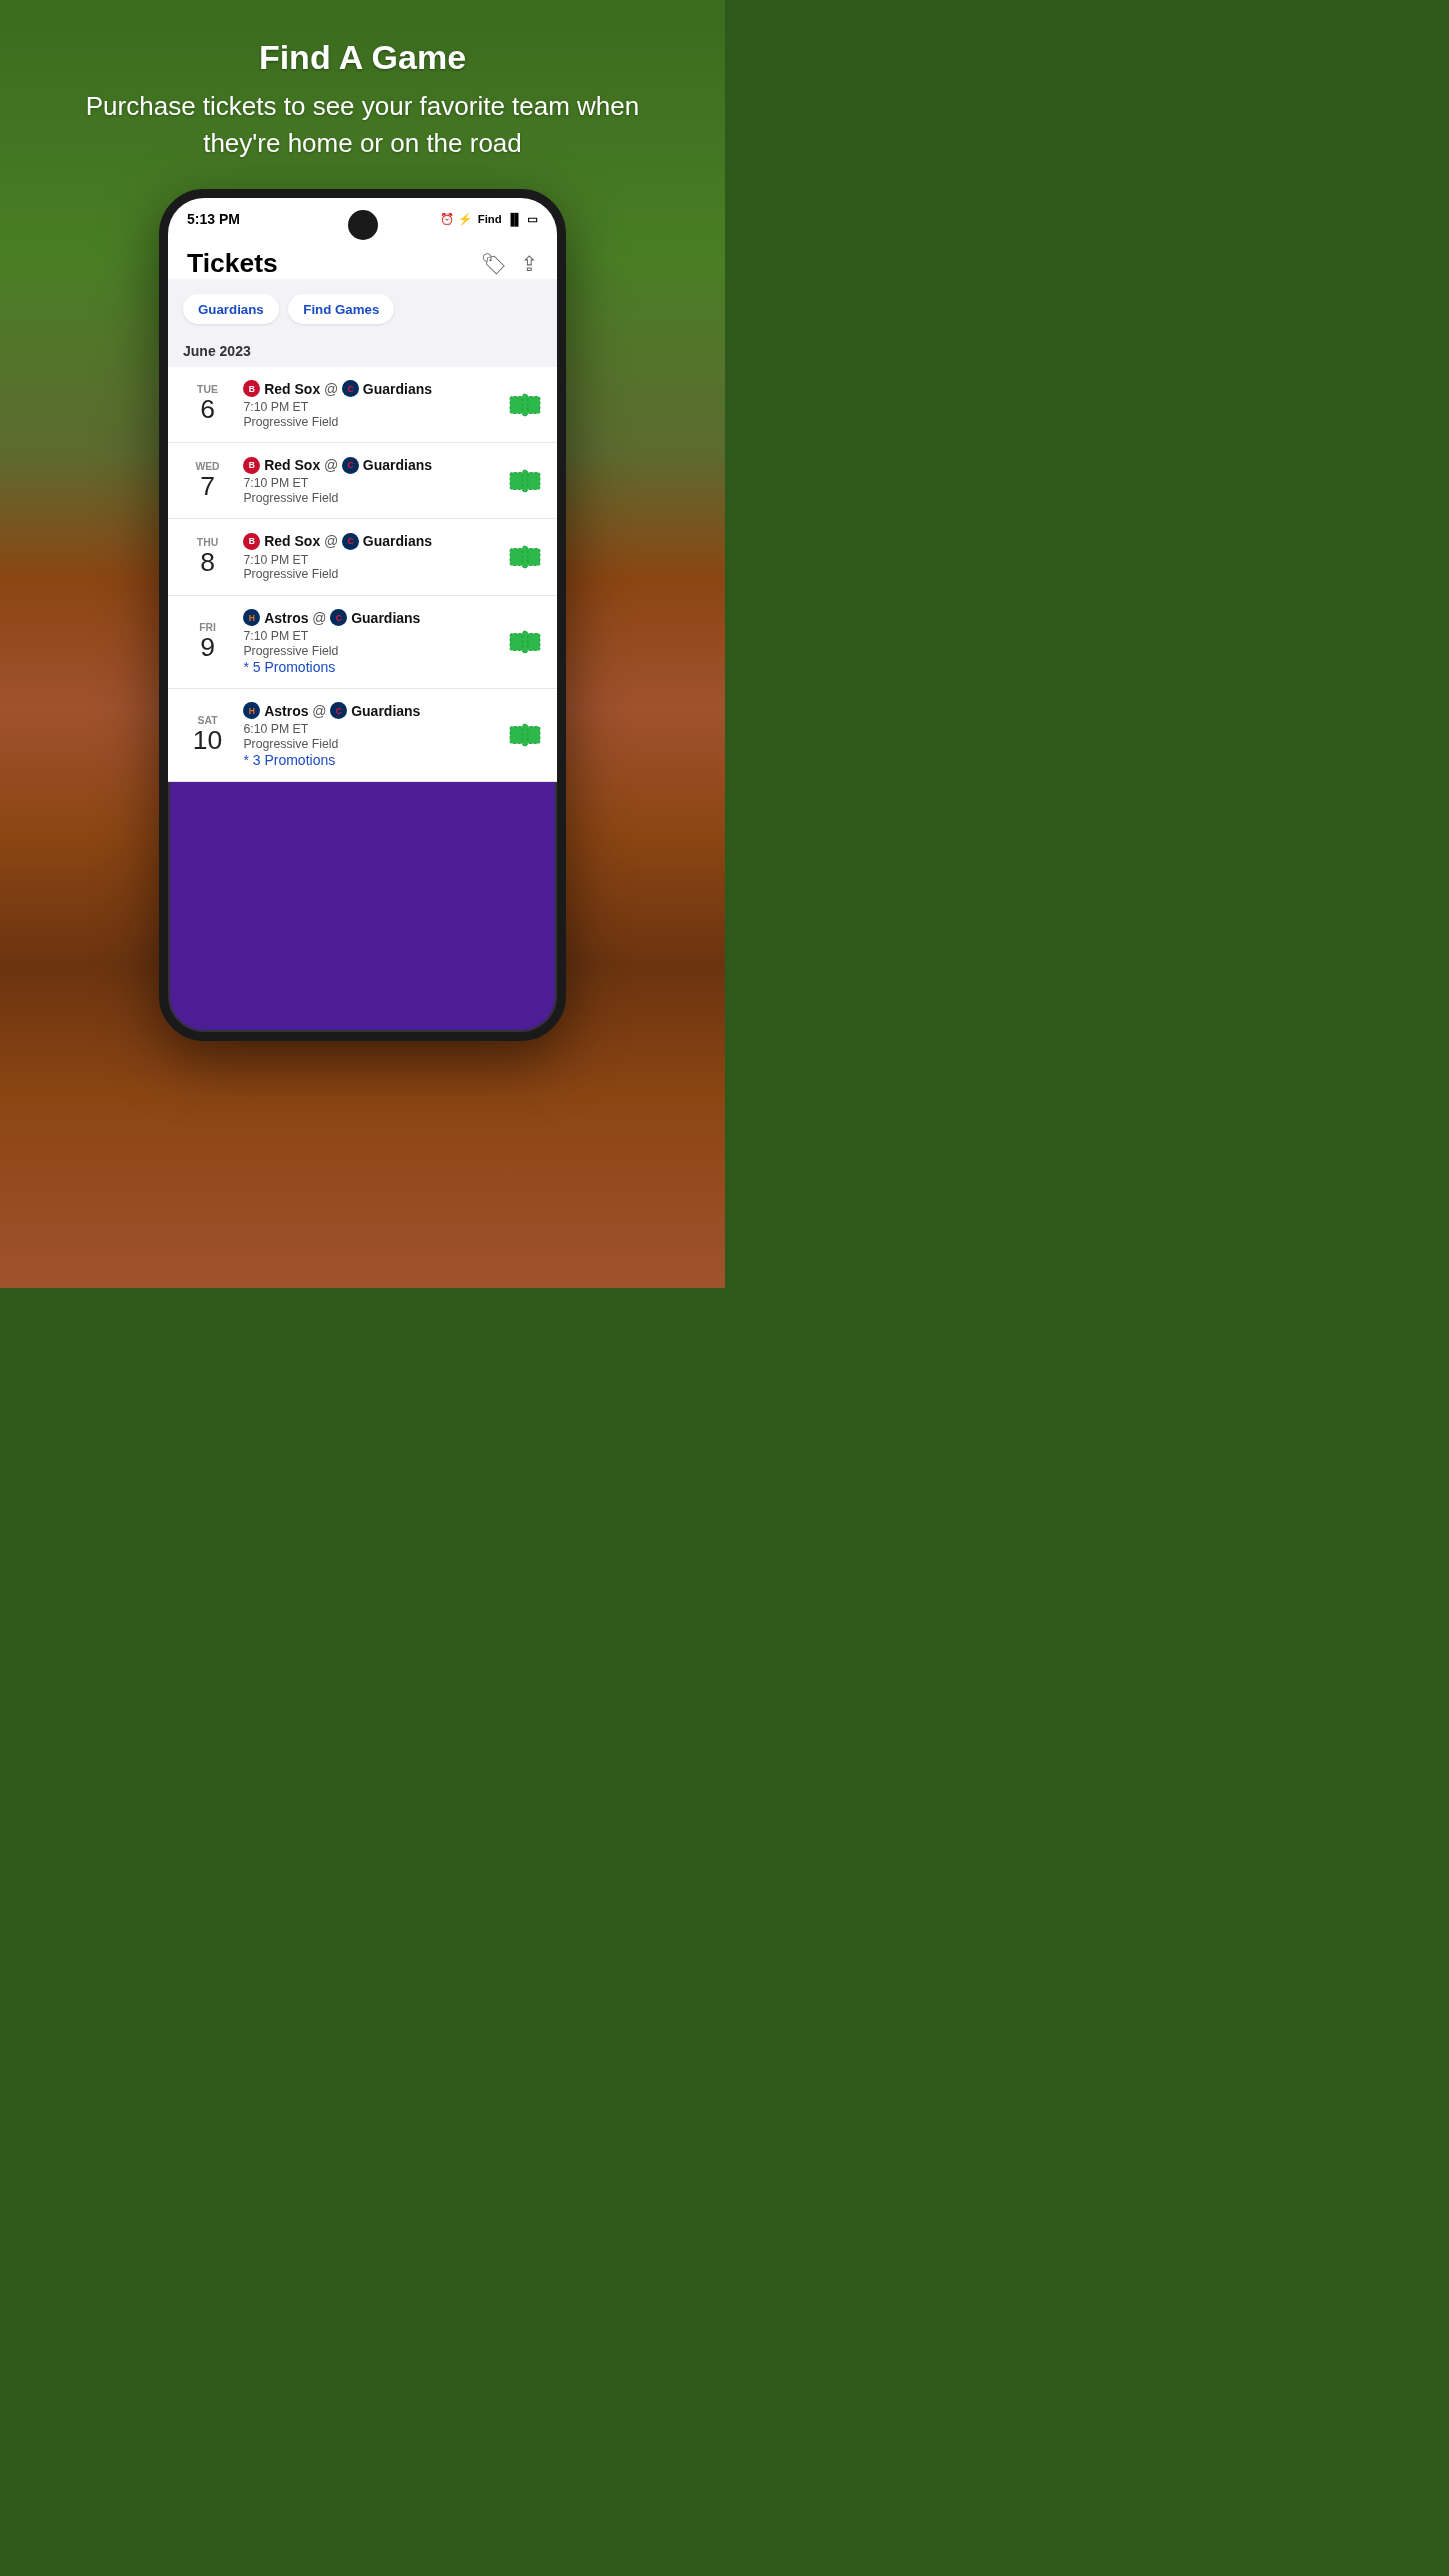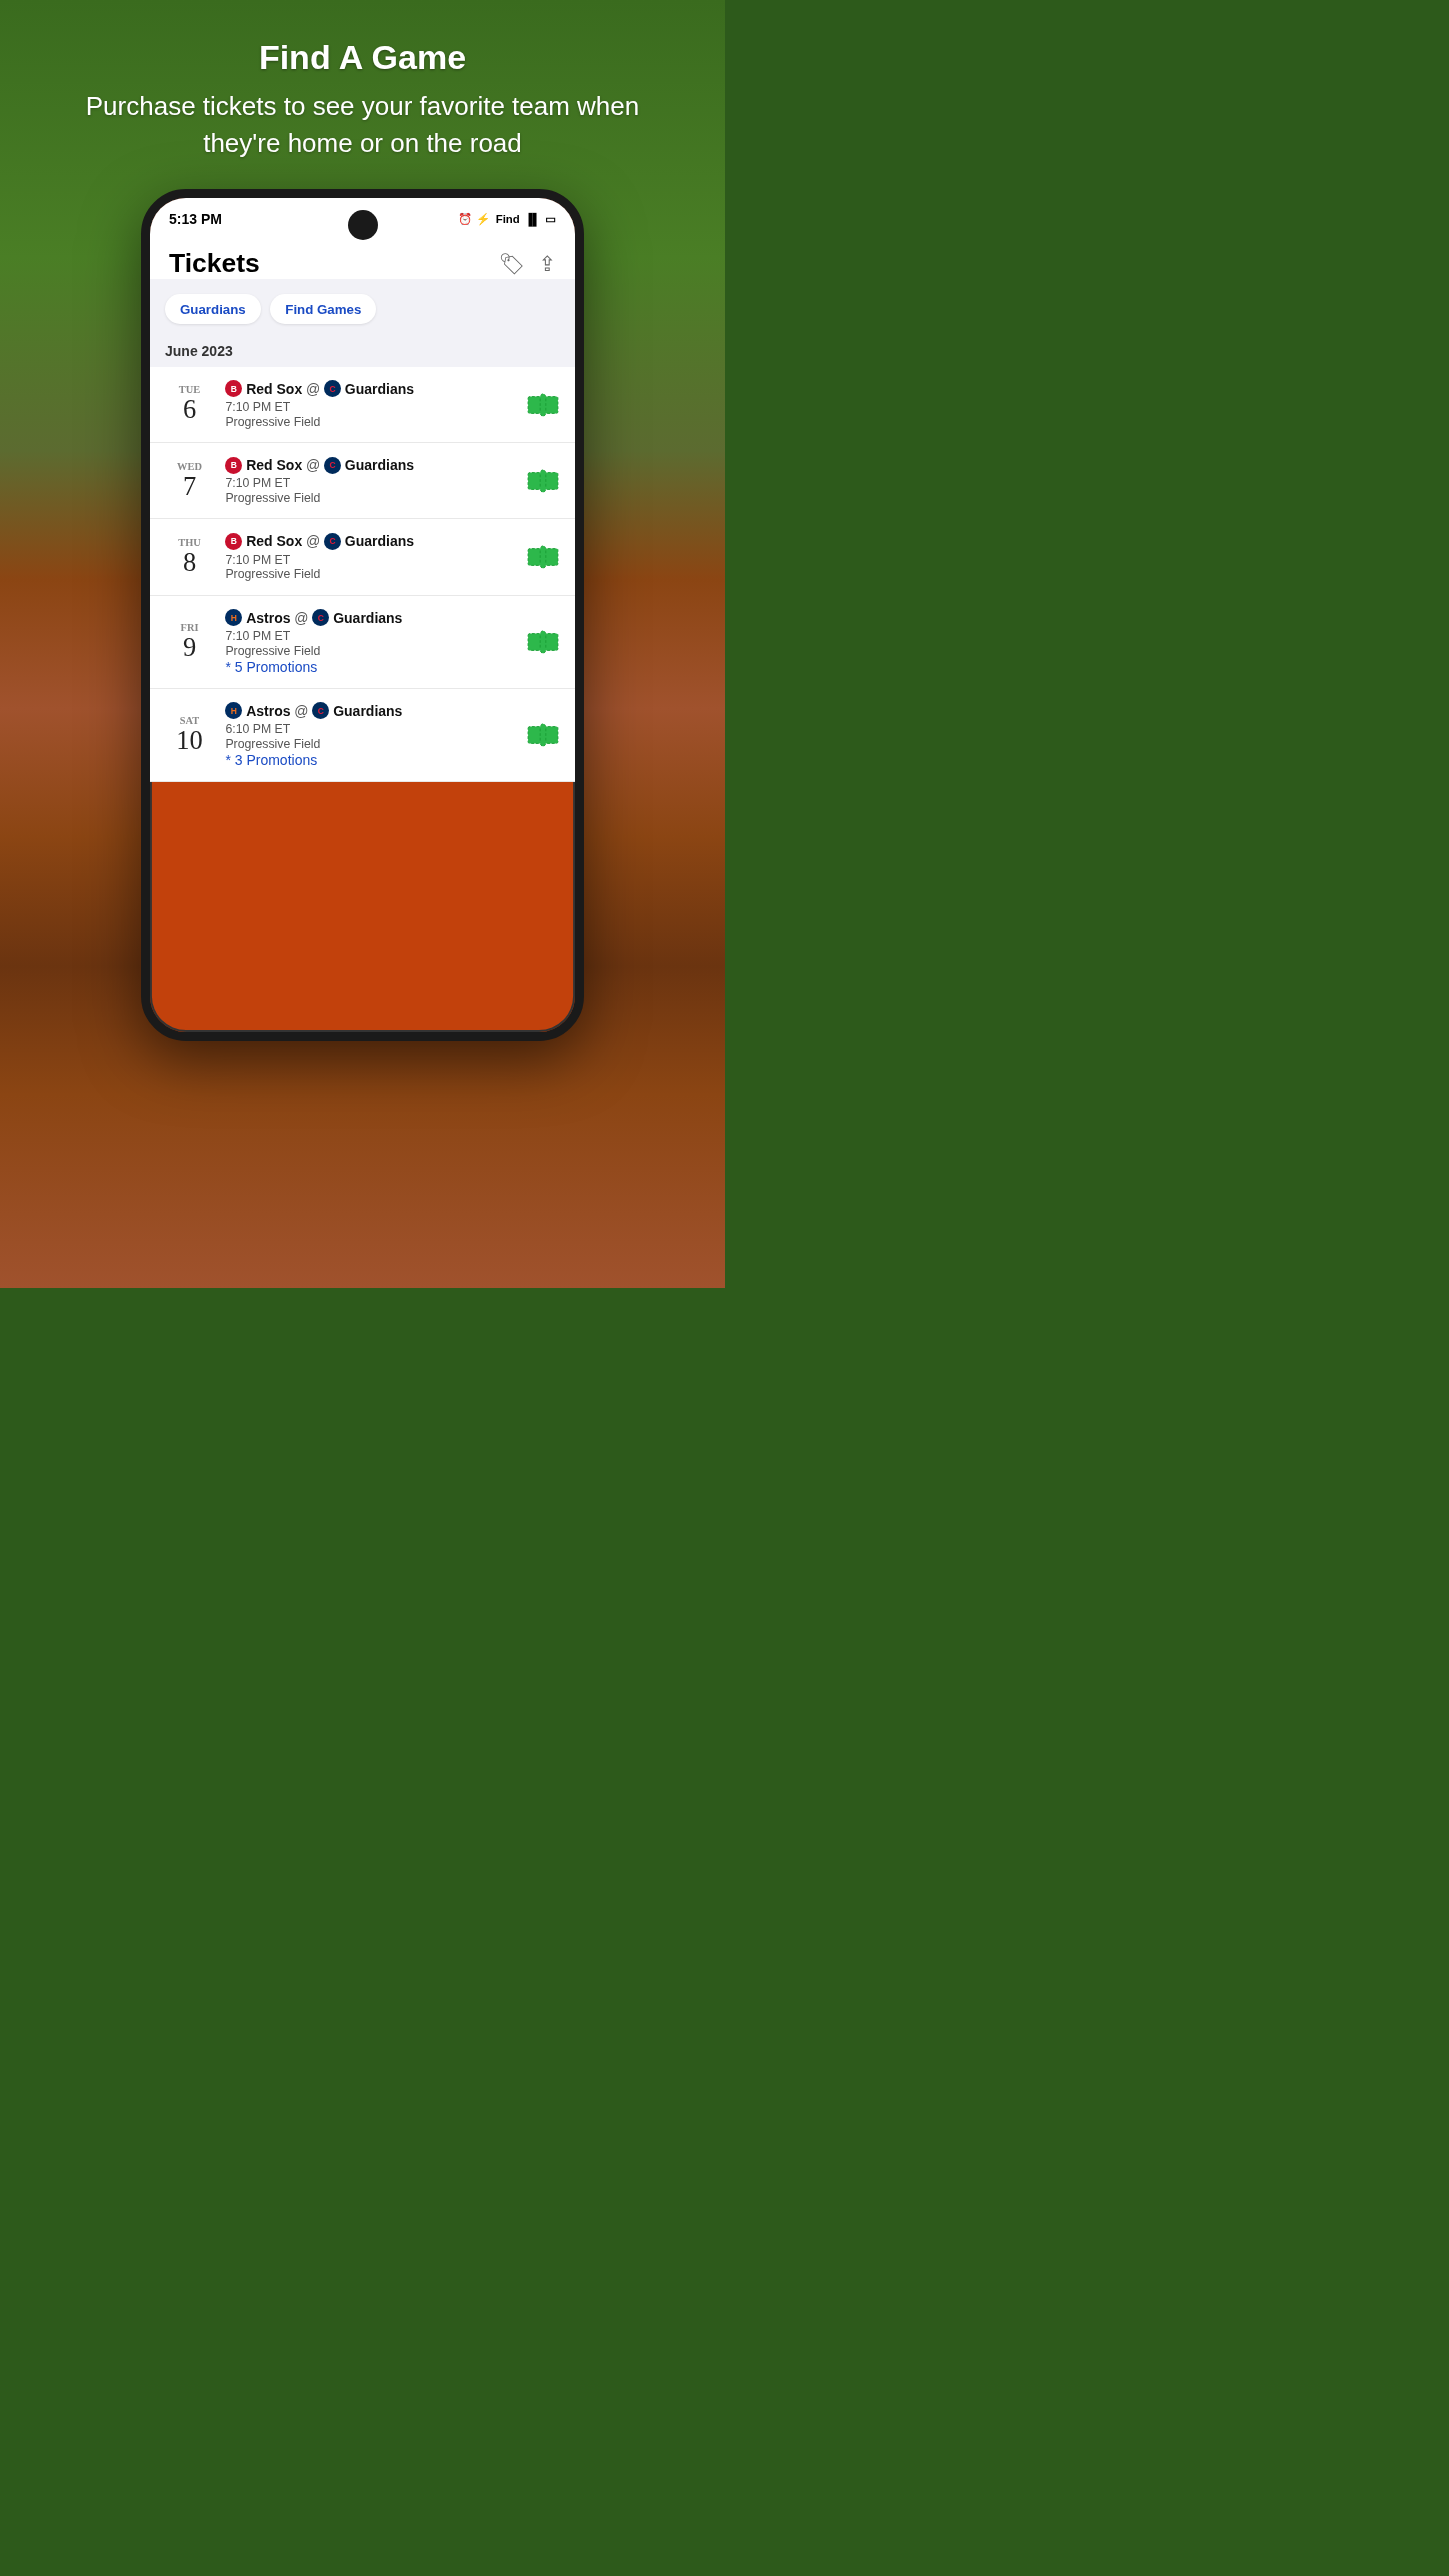--- a/index.html
+++ b/index.html
@@ -45,23 +45,23 @@
     
     .phone-wrapper {
       position: relative;
       z-index: 2;
       display: flex;
       justify-content: center;
       padding: 0 38px 38px;
     }
 
     .phone {
-      width: 443px;
+      width: 407px;
       min-height: 852px;
-      background: #c2410c;
+      background: #4c1d95;
       border-radius: 45px;
       border: 9.5px solid #1a1a1a;
       overflow: hidden;
       box-shadow: 0 19px 57px rgba(0,0,0,0.5), inset 0 0 0 1.9px #333;
       position: relative;
     }
 
     .phone-notch {
       position: absolute;
       top: 11.4px;
@@ -195,21 +195,20 @@
       display: flex;
       align-items: center;
       padding: 13.3px 15px;
       border-bottom: 0.9px solid #e8e8e8;
     }
 
     .game-date {
       min-width: 49px;
       text-align: center;
       margin-right: 11.4px;
-      font-family: Liberation Serif, serif;
     }
 
     .game-day-label {
       font-size: 10.4px;
       font-weight: 600;
       color: #888;
       text-transform: uppercase;
     }
 
     .game-day-num {

